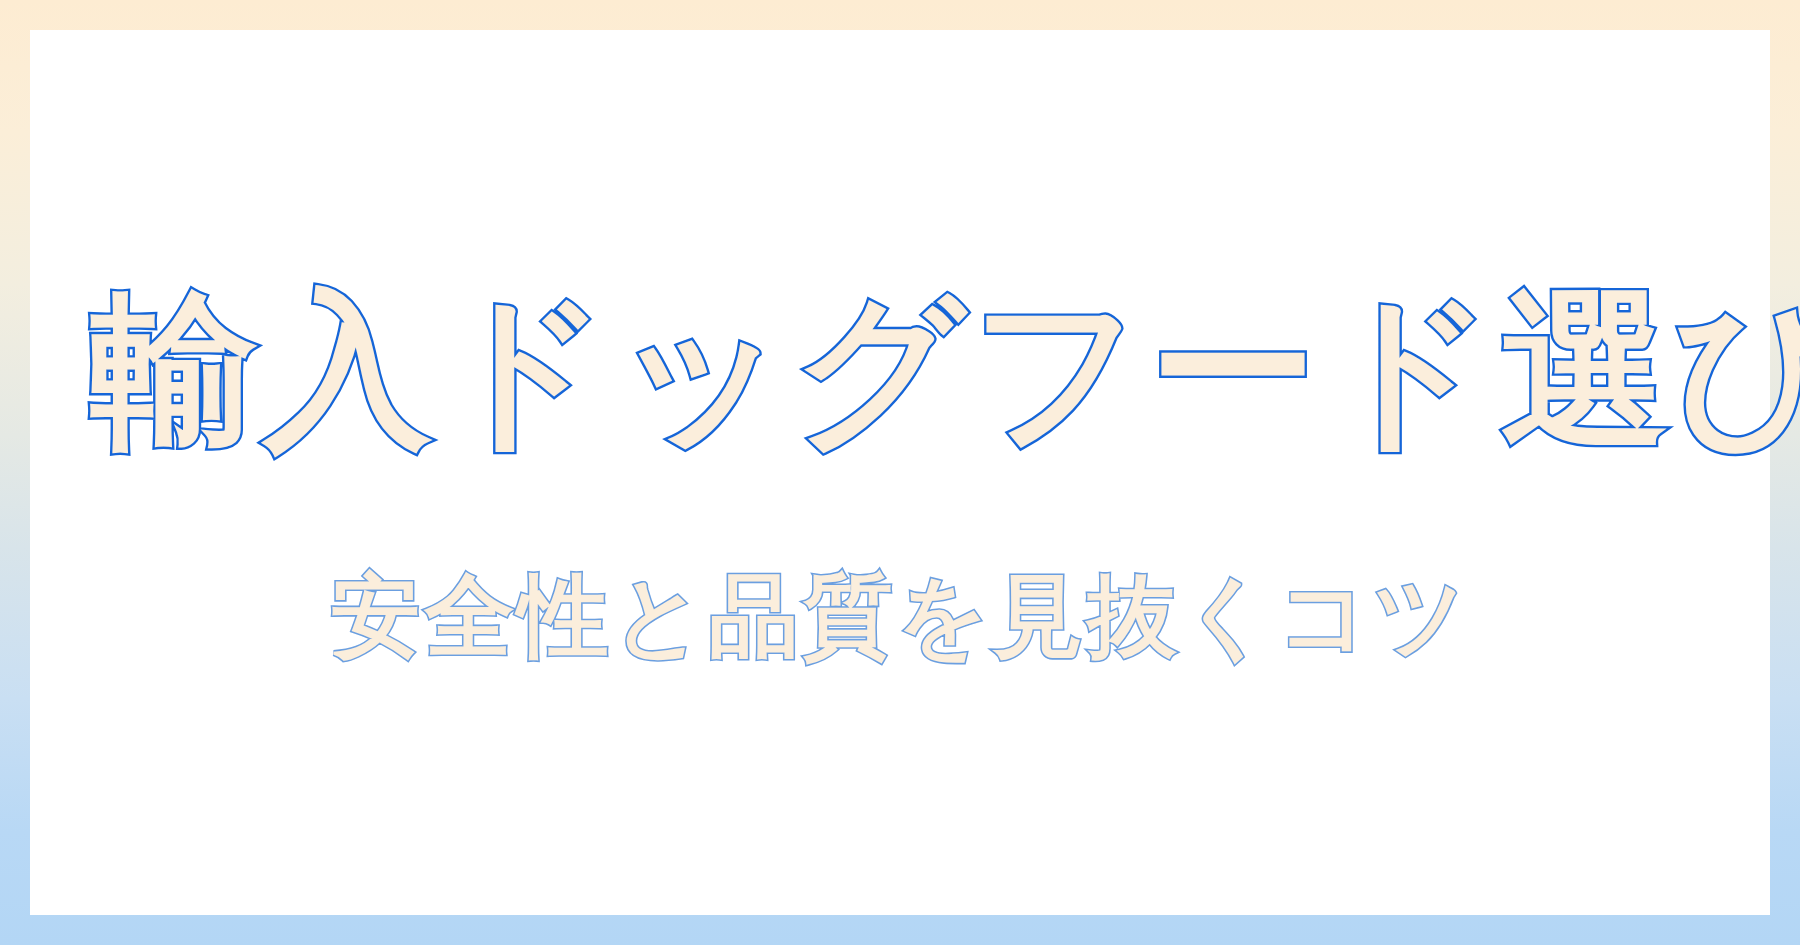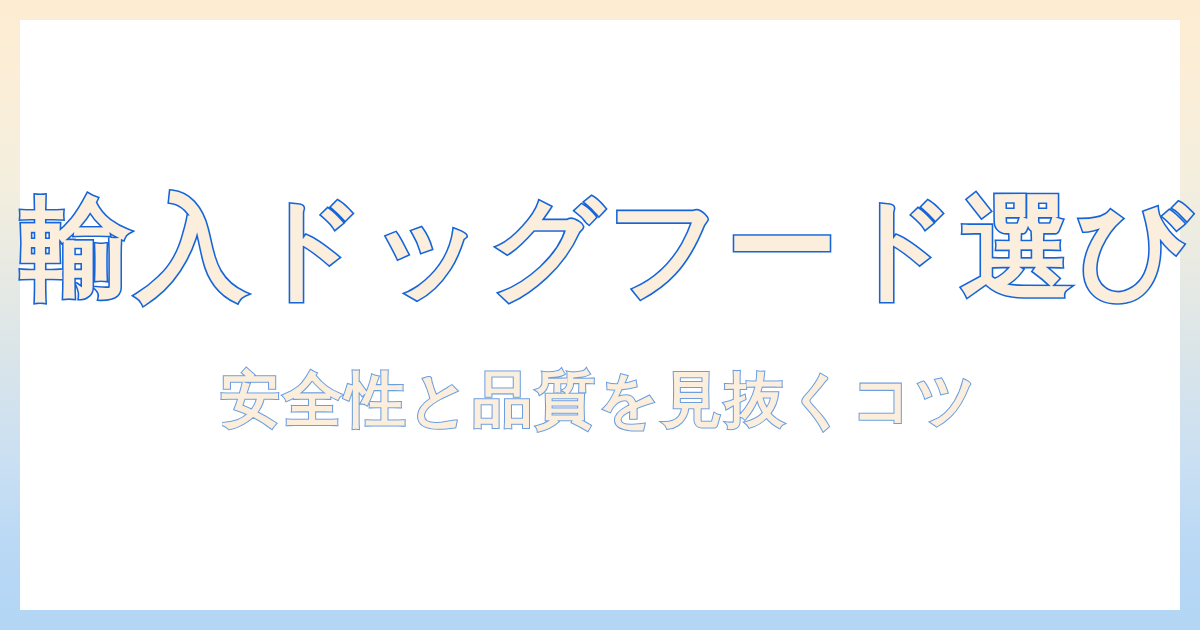--- a/index.html
+++ b/index.html
@@ -60,27 +60,28 @@
     align-items: center;
     justify-content: center;
   }
 
   .title-block {
     position: absolute;
     left: 0;
     right: 12px;
     top: 168px;
     text-align: center;
+    padding-left: 40px;
   }
 
   .subtitle-block {
     position: absolute;
     left: 0;
     right: 0;
-    top: 346px;
+    top: 358px;
     text-align: center;
   }
 
   
   .headline {
     display: inline-block;
     margin: 0;
     font-family: "DejaVu Sans", "Liberation Sans", sans-serif;
     font-weight: 700;
     font-size: 112px;

